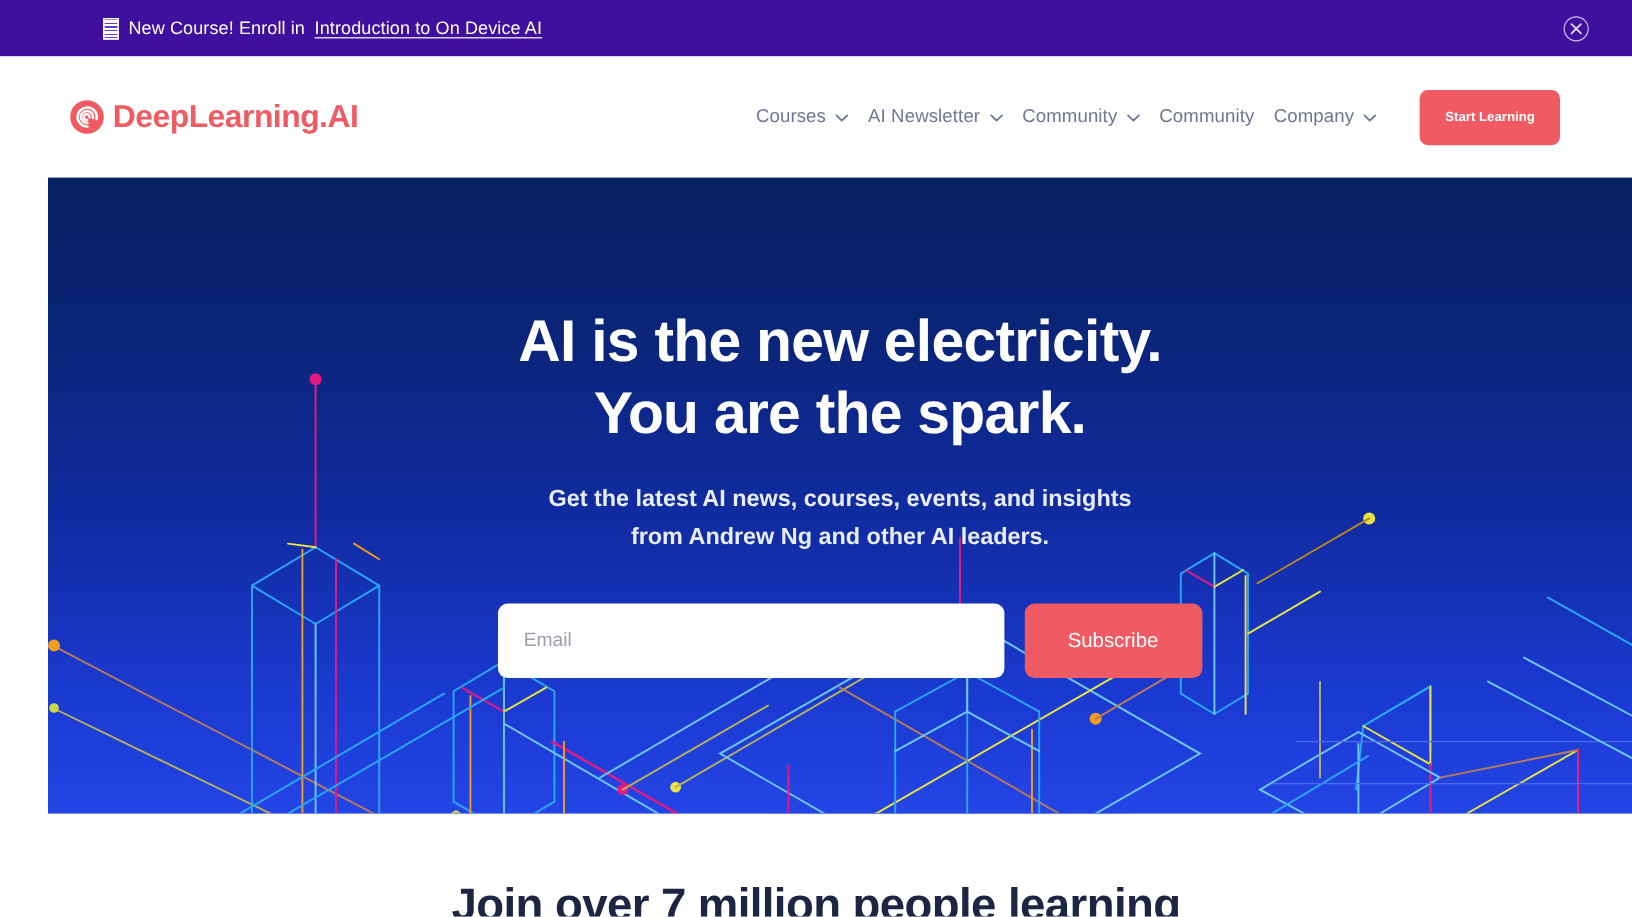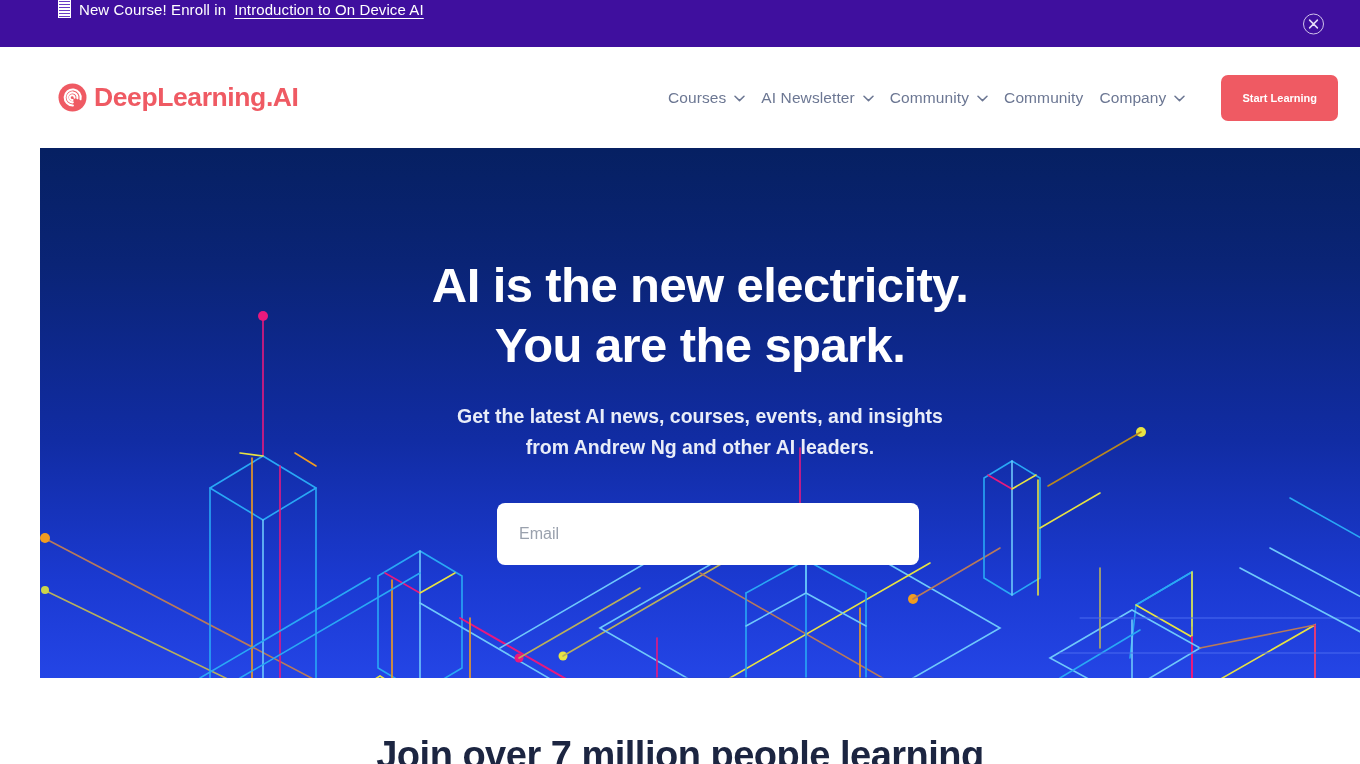--- a/index.html
+++ b/index.html
@@ -12,22 +12,22 @@
     font-family: "Liberation Sans", sans-serif;
     -webkit-font-smoothing: antialiased;
   }
 
   
   .announce-bar {
     position: relative;
     height: 47px;
     background: #3f0f9e;
     display: flex;
-    align-items: flex-start;
-    padding-left: 58px;
+    align-items: center;
+    padding-left: 86px;
     color: #ffffff;
   }
   .announce-inner {
     display: flex;
     align-items: center;
     gap: 8px;
     font-size: 15px;
     letter-spacing: .1px;
   }
   .announce-icon {
@@ -71,21 +71,21 @@
     cursor: pointer;
   }
   .announce-close svg { display: block; }
 
   
   .site-header {
     height: 101px;
     background: #ffffff;
     display: flex;
     align-items: center;
-    padding: 0 22px 0 58px;
+    padding: 0 60px 0 58px;
     position: relative;
   }
   .logo {
     display: flex;
     align-items: center;
     gap: 7px;
     cursor: pointer;
   }
   .logo-mark { display: block; }
   .logo-word {
@@ -388,19 +388,20 @@
     <h1 class="hero-title">
       <span>AI is the new electricity.</span><br>
       <span>You are the spark.</span>
     </h1>
     <p class="hero-sub">
       <span>Get the latest AI news, courses, events, and insights</span><br>
       <span>from Andrew Ng and other AI leaders.</span>
     </p>
     <form class="signup-row">
       <input class="email-input" type="text" placeholder="Email" style="">
+      <button class="subscribe-button">Subscribe</button>
     </form>
   </div>
 </section>
 
 <section class="below-fold">
   <h2 class="below-fold-title">Join over 7 million people learning</h2>
 </section>
 
 </body></html>

